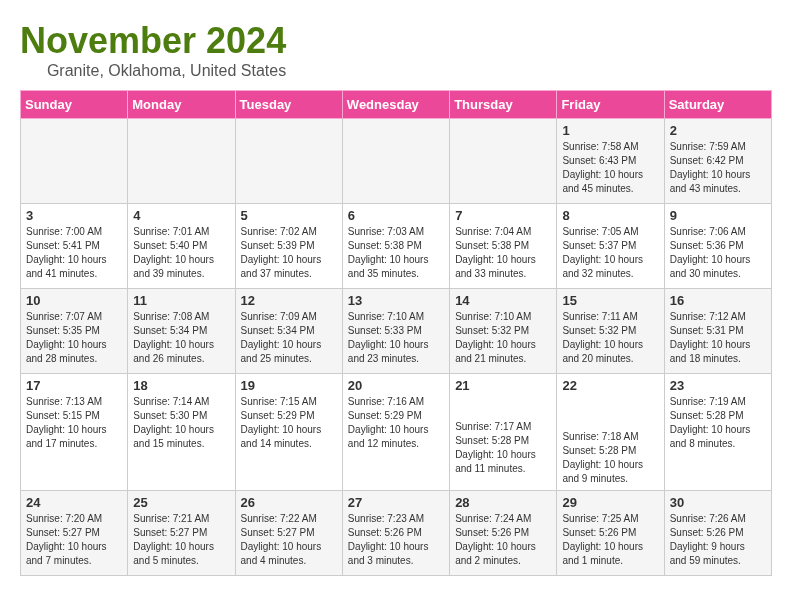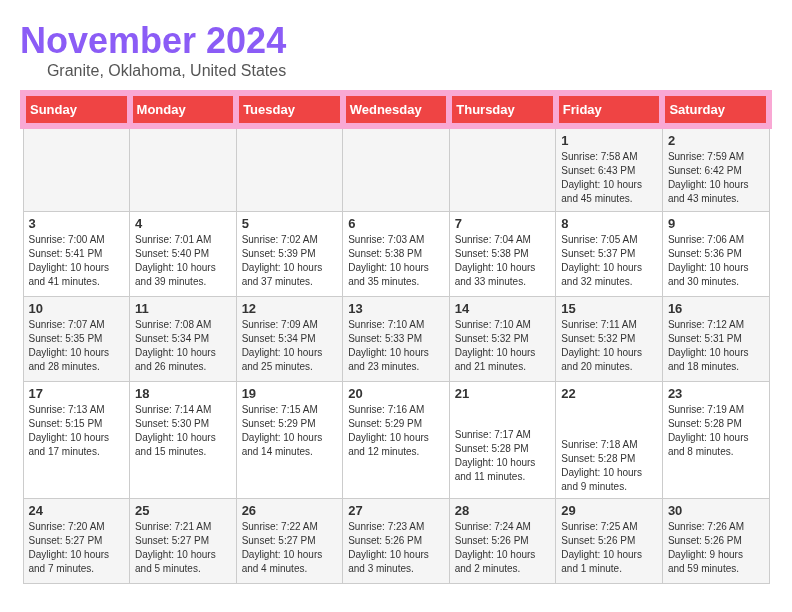--- a/index.html
+++ b/index.html
@@ -33,39 +33,39 @@
     .logo-icon {
       width: 32px;
       height: 32px;
     }
     .title-block {
       text-align: right;
     }
     .month-title {
       font-size: 36px;
       font-weight: bold;
-      color: #8b5cf6;
+      color: #4d7c0f;
     }
     .location {
       font-size: 16px;
       color: #555;
     }
     table {
       width: 100%;
       border-collapse: collapse;
       table-layout: fixed;
     }
     thead tr th {
-      background-color: #ef4444;
+      background-color: #ec4899;
       color: #fff;
       font-size: 13px;
       font-weight: bold;
       padding: 6px 4px;
       text-align: left;
-      border: 6px solid #f9a8d4;
+      border: 1px solid #f9a8d4;
     }
     tbody tr td {
       border: 1px solid #ccc;
       vertical-align: top;
       padding: 4px 5px;
       font-size: 10.5px;
       color: #333;
       height: 85px;
     }
     tbody tr:nth-child(odd) td {

